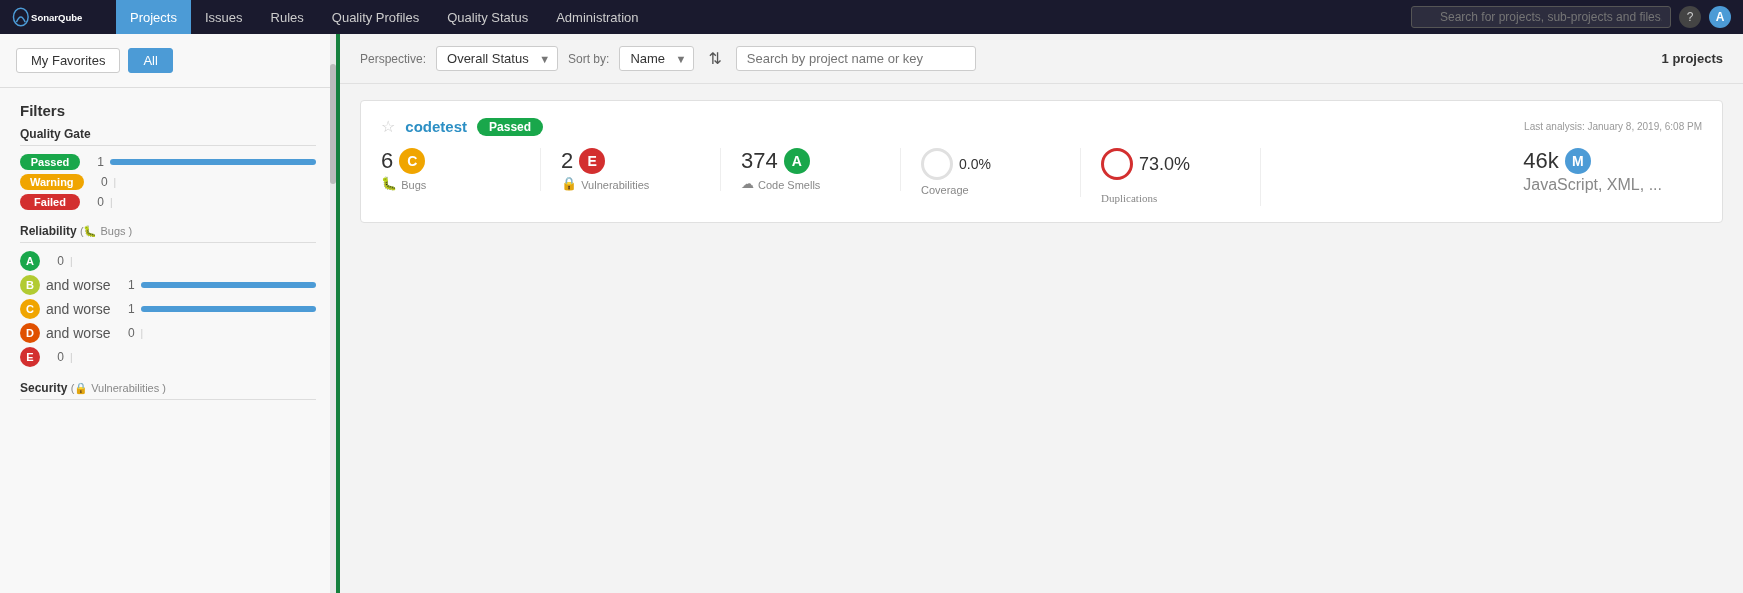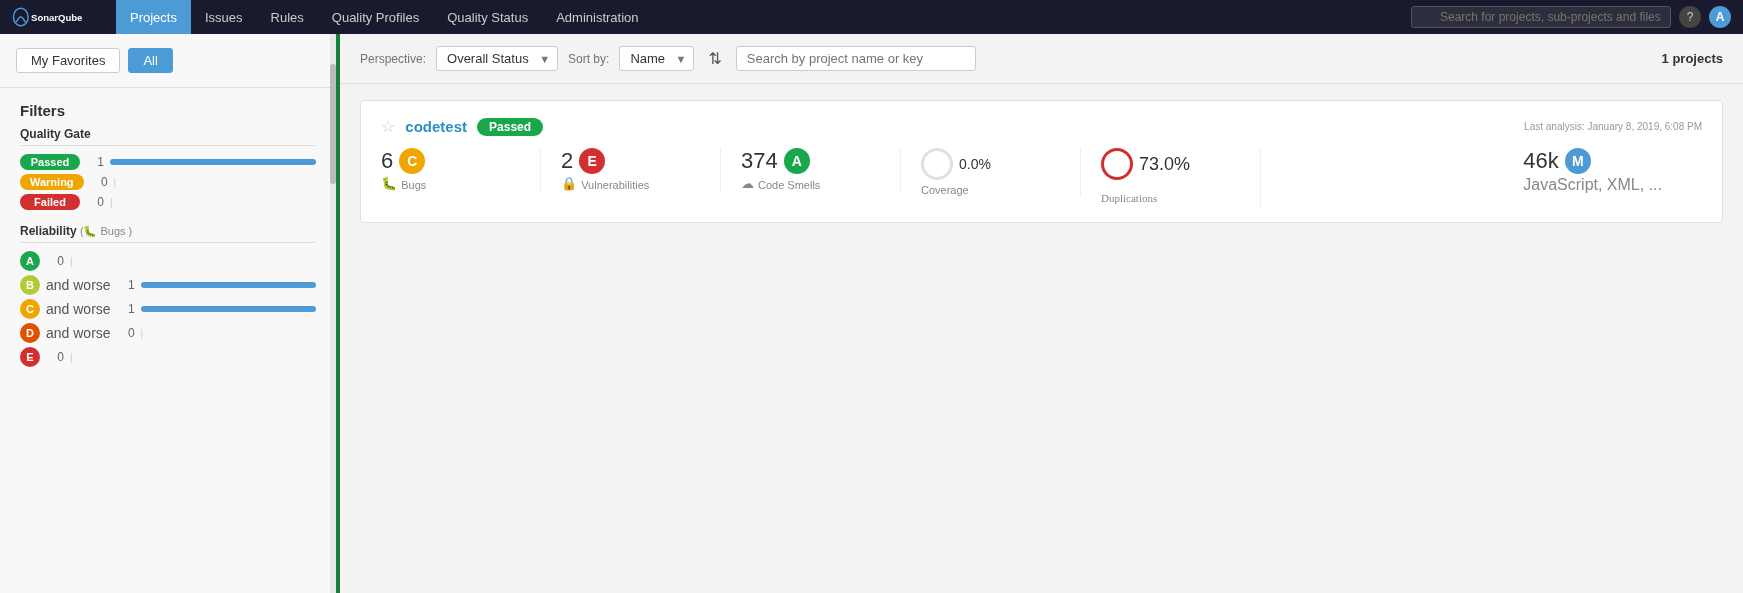--- a/index.html
+++ b/index.html
@@ -355,20 +355,26 @@
           <span class="filter-count">0</span>
           <span style="font-size:10px;color:#ccc;">|</span>
         </div>
         <div class="filter-row">
           <span class="reliability-circle circle-e">E</span>
           <span class="filter-count">0</span>
           <span style="font-size:10px;color:#ccc;">|</span>
         </div>
       </div>
 
+      <div class="filter-group">
+        <div class="filter-group-title">
+          <span>Security</span>
+          <span style="color:#888;font-weight:400;font-size:11px;"> (🔒 <span>Vulnerabilities</span> )</span>
+        </div>
+      </div>
     </div>
 
     <div class="sidebar-scroll-track">
       <div class="sidebar-scroll-thumb"></div>
     </div>
   </aside>
 
   <main class="main-content">
 
     <div class="toolbar">

